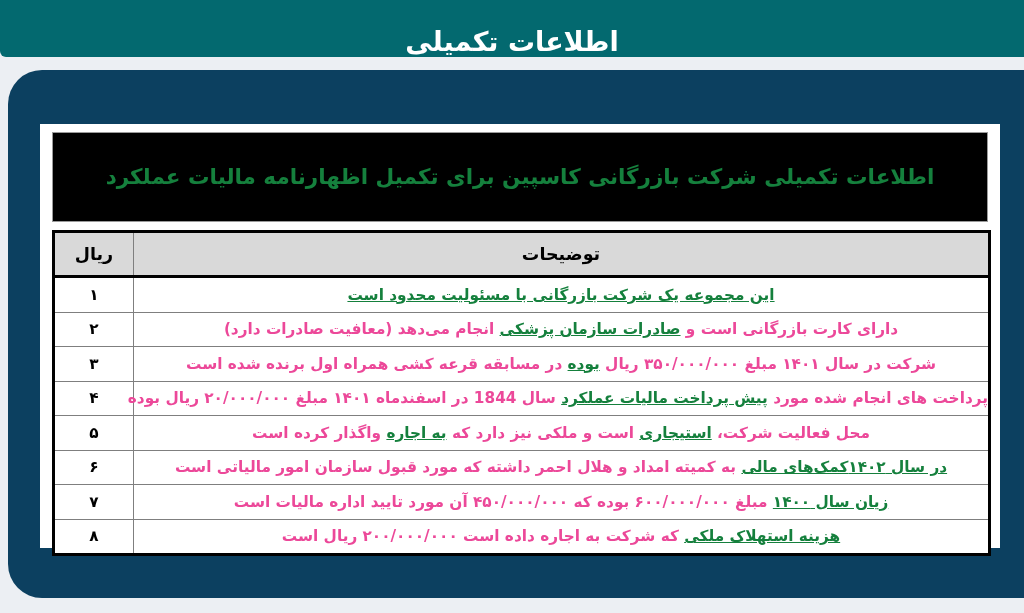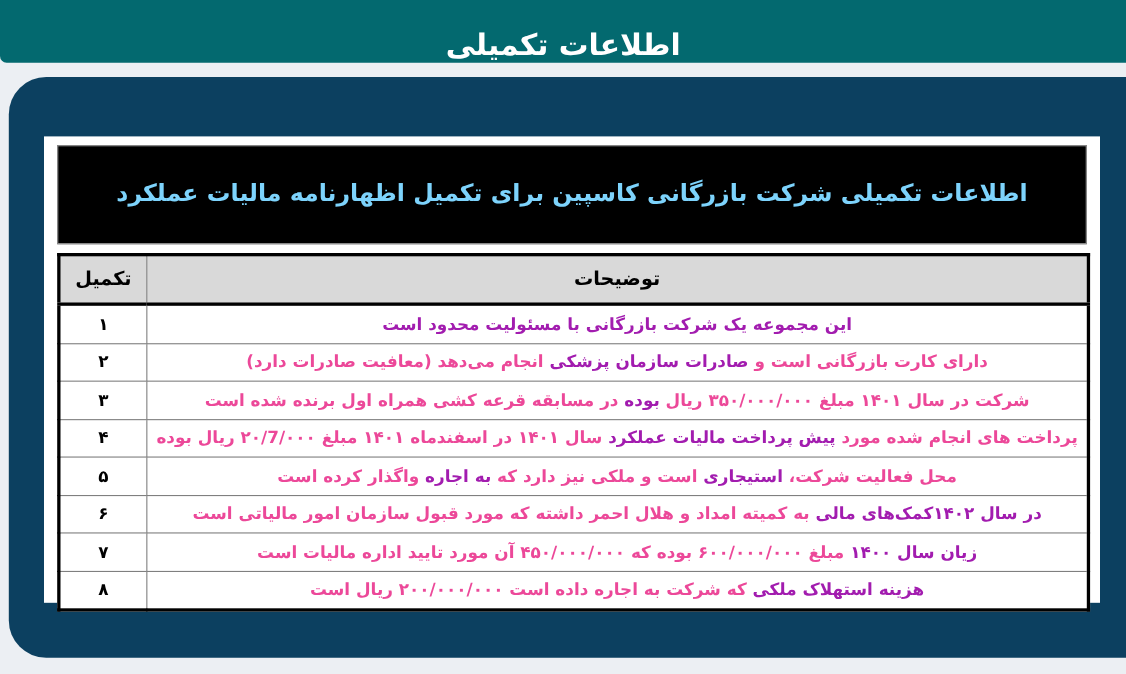--- a/index.html
+++ b/index.html
@@ -75,21 +75,21 @@
     width: 936px;
     height: 90px;
     background: #000000;
     border: 1px solid #9a9a9a;
     box-sizing: border-box;
     display: flex;
     align-items: center;
     justify-content: center;
   }
   .black-banner-text {
-    color: #7dd3fc;
+    color: #15803d;
     font-size: 21.5px;
     font-weight: bold;
     direction: rtl;
     text-align: center;
     line-height: 1.3;
     padding: 0 24px;
   }
 
   
   .data-table {
@@ -126,21 +126,21 @@
     font-size: 15.3px;
     font-weight: bold;
     color: #000000;
     text-align: center;
     white-space: nowrap;
   }
   .cell-num {
     font-size: 16px;
     font-weight: bold;
   }
-  .seg-red { color: #a21caf; }
+  .seg-red { color: #15803d; text-decoration: underline; }
   .seg-black { color: #ec4899; }
 </style>
 </head>
 <body>
 
 <div class="slide">
 
   <div class="header-band">
     <div class="header-title">اطلاعات تکمیلی</div>
   </div>
@@ -154,38 +154,38 @@
   </div>
 
   <table class="data-table">
     <colgroup>
       <col class="col-desc">
       <col class="col-num">
     </colgroup>
     <thead>
       <tr>
         <th>توضیحات</th>
-        <th>تکمیل</th>
+        <th>ریال</th>
       </tr>
     </thead>
     <tbody id="table-body">
         <tr>
           <td><span class="seg-red">این مجموعه یک شرکت بازرگانی با مسئولیت محدود است</span></td>
           <td class="cell-num">۱</td>
         </tr>
         <tr>
           <td><span class="seg-black">دارای کارت بازرگانی است و </span><span class="seg-red">صادرات سازمان پزشکی</span><span class="seg-black"> انجام می‌دهد (معافیت صادرات دارد)</span></td>
           <td class="cell-num">۲</td>
         </tr>
         <tr>
           <td><span class="seg-black">شرکت در سال ۱۴۰۱ مبلغ ۳۵۰/۰۰۰/۰۰۰ ریال </span><span class="seg-red">بوده</span><span class="seg-black"> در مسابقه قرعه کشی همراه اول برنده شده است</span></td>
           <td class="cell-num">۳</td>
         </tr>
         <tr>
-          <td><span class="seg-black">پرداخت های انجام شده مورد </span><span class="seg-red">پیش پرداخت مالیات عملکرد</span><span class="seg-black"> سال ۱۴۰۱ در اسفندماه ۱۴۰۱ مبلغ ۲۰/7/۰۰۰ ریال بوده</span></td>
+          <td><span class="seg-black">پرداخت های انجام شده مورد </span><span class="seg-red">پیش پرداخت مالیات عملکرد</span><span class="seg-black"> سال 1844 در اسفندماه ۱۴۰۱ مبلغ ۲۰/۰۰۰/۰۰۰ ریال بوده</span></td>
           <td class="cell-num">۴</td>
         </tr>
         <tr>
           <td><span class="seg-black">محل فعالیت شرکت، </span><span class="seg-red">استیجاری</span><span class="seg-black"> است و ملکی نیز دارد که </span><span class="seg-red">به اجاره</span><span class="seg-black"> واگذار کرده است</span></td>
           <td class="cell-num">۵</td>
         </tr>
         <tr>
           <td><span class="seg-red">در سال ۱۴۰۲کمک‌های مالی</span><span class="seg-black"> به کمیته امداد و هلال احمر داشته که مورد قبول سازمان امور مالیاتی است</span></td>
           <td class="cell-num">۶</td>
         </tr>

